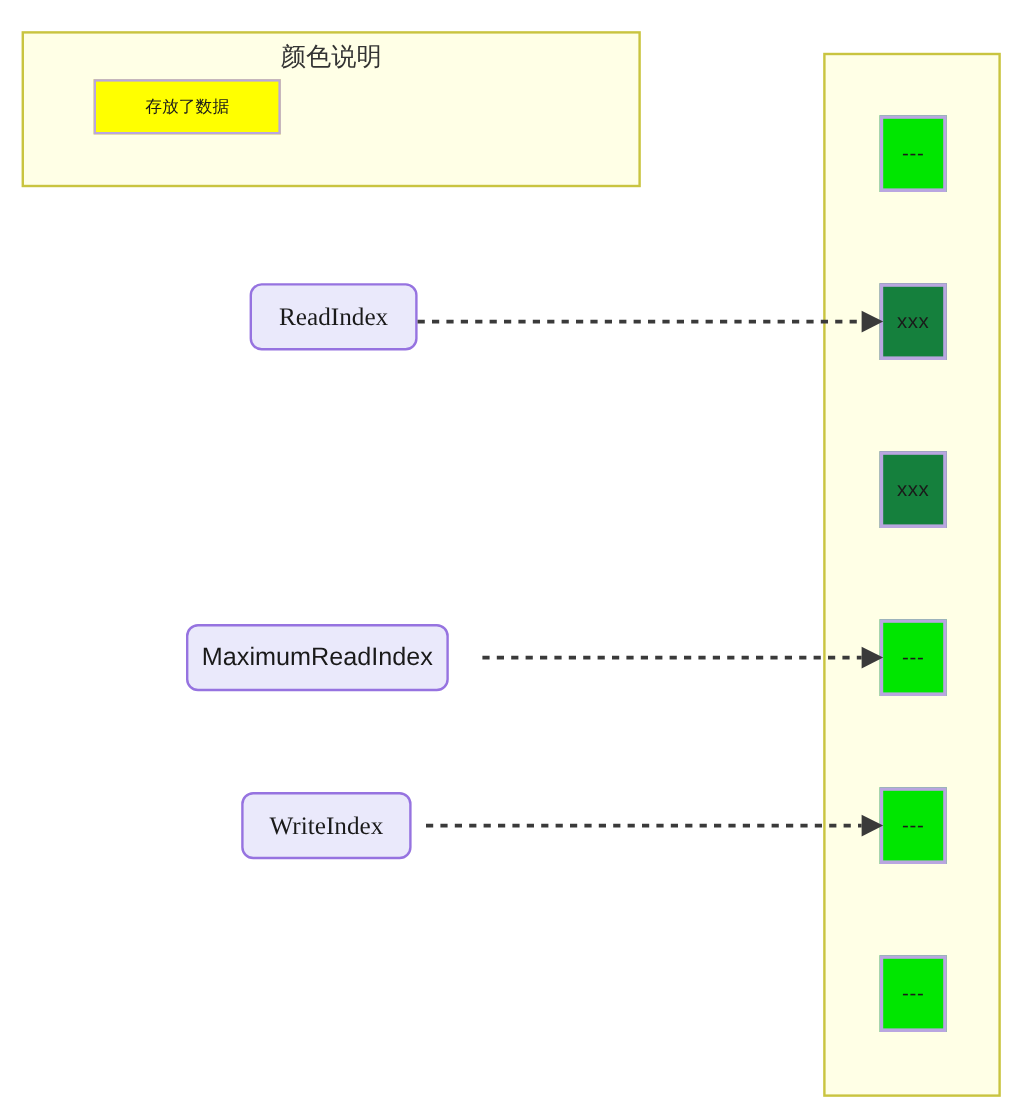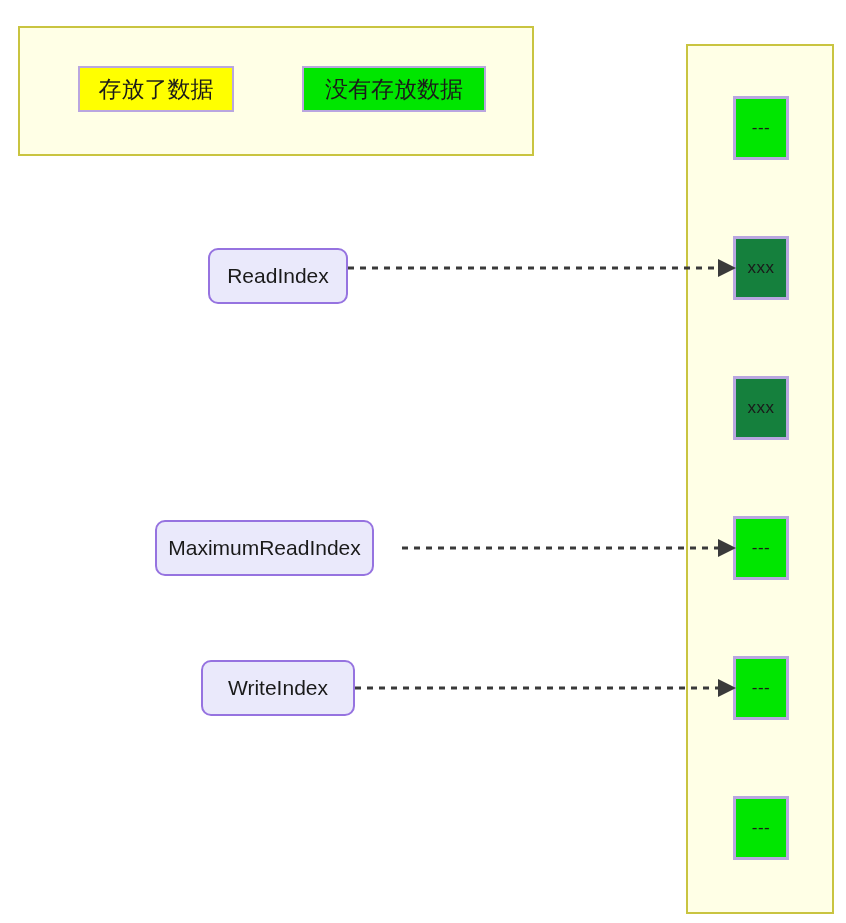--- a/index.html
+++ b/index.html
@@ -36,21 +36,21 @@
     color: #333333;
     line-height: 28px;
   }
   .legend-swatch {
     position: absolute;
     box-sizing: border-box;
     border: 2px solid #b9a6e0;
     display: flex;
     align-items: center;
     justify-content: center;
-    font-size: 23px;
+    font-size: 14px;
     color: #1a1a1a;
   }
   #legend-swatch-used {
     left: 58px;
     top: 38px;
     width: 156px;
     height: 46px;
     background: #ffff00;
   }
   #legend-swatch-free {
@@ -96,38 +96,38 @@
     background: #eae9fb;
     border: 2px solid #9673e0;
     border-radius: 10px;
     display: flex;
     align-items: center;
     justify-content: center;
     font-size: 21px;
     color: #1a1a1a;
     height: 56px;
   }
-  #pointer-readindex   { left: 208px; top: 248px; width: 140px; }
+  #pointer-readindex   { left: 208px; top: 236px; width: 140px; font-family: Liberation Serif, serif; }
   #pointer-maxreadindex{ left: 155px; top: 520px; width: 219px; }
-  #pointer-writeindex  { left: 201px; top: 660px; width: 154px; }
+  #pointer-writeindex  { left: 201px; top: 660px; width: 142px; font-family: Liberation Serif, serif; }
 
   
   .connector {
     position: absolute;
     height: 24px;
     pointer-events: none;
   }
   .connector svg { display: block; overflow: visible; }
 </style>
 </head>
 <body>
 
 <div id="legend-panel">
+  <div id="legend-title">颜色说明</div>
   <div class="legend-swatch" id="legend-swatch-used">存放了数据</div>
-  <div class="legend-swatch" id="legend-swatch-free">没有存放数据</div>
 </div>
 
 <div id="buffer-column">
   <div class="buffer-cell cell-free" style="top:50px">---</div>
   <div class="buffer-cell cell-used" style="top:190px">xxx</div>
   <div class="buffer-cell cell-used" style="top:330px">xxx</div>
   <div class="buffer-cell cell-free" style="top:470px">---</div>
   <div class="buffer-cell cell-free" style="top:610px">---</div>
   <div class="buffer-cell cell-free" style="top:750px">---</div>
 </div>

